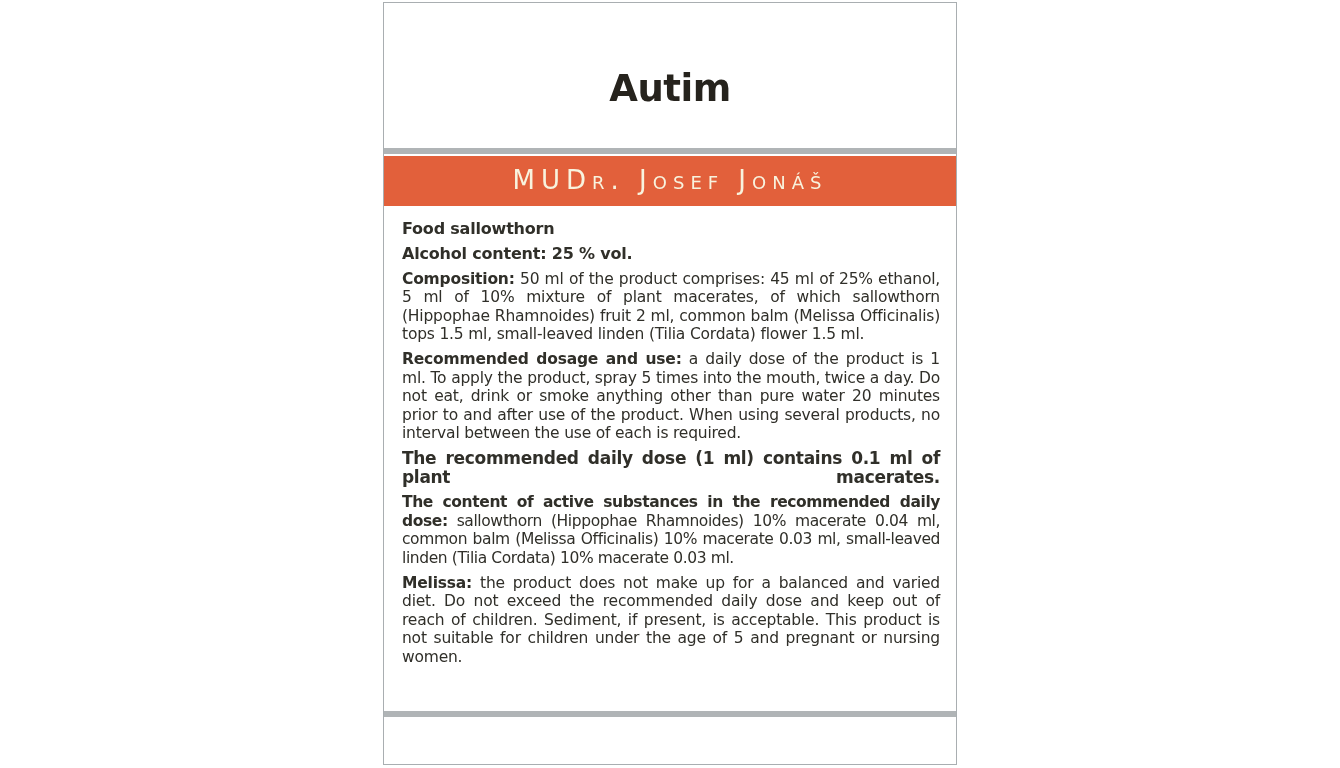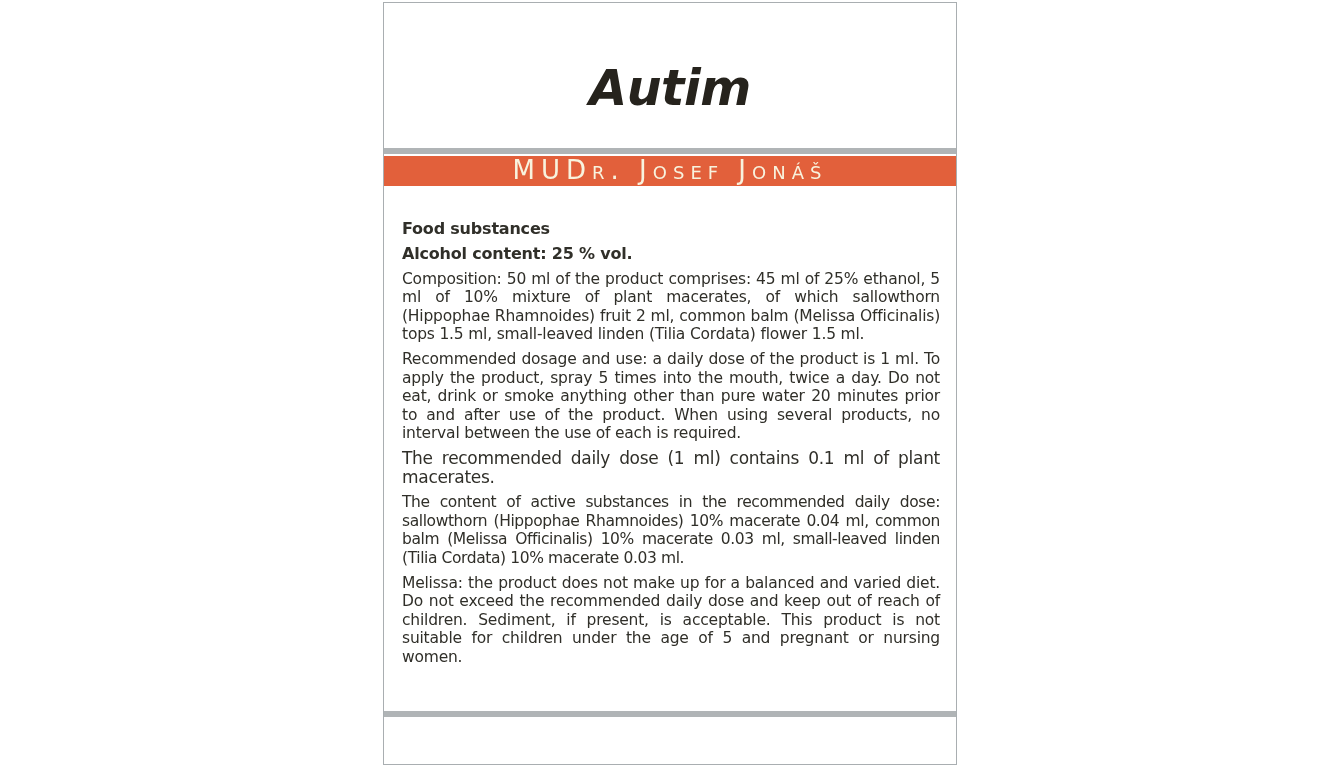--- a/index.html
+++ b/index.html
@@ -26,35 +26,34 @@
     border: 1px solid var(--border);
   }
   .title-area {
     position: absolute;
     top: 0; left: 0; right: 0; height: 143px;
     display: flex; align-items: center; justify-content: center;
   }
   .product-title {
     margin: 0;
     padding-top: 28px;
-    font-size: 49px;
+    font-size: 37px;
     font-weight: bold;
     letter-spacing: -0.5px;
     color: var(--title-text);
-    font-style: italic;
   }
   .bar {
     position: absolute; left: 0; right: 0; height: 6px;
     background: var(--bar);
   }
   .bar-top { top: 145px; }
   .bar-bottom { top: 708px; }
   .banner {
     position: absolute;
-    top: 153px; left: 0; right: 0; height: 30px;
+    top: 153px; left: 0; right: 0; height: 50px;
     background: var(--banner-bg);
     color: var(--banner-text);
     display: flex; align-items: center; justify-content: center;
   }
   .banner-text {
     font-variant: small-caps;
     font-size: 26px;
     letter-spacing: 6px;
     line-height: 1;
     padding-bottom: 3px;
@@ -69,21 +68,21 @@
   }
   .headline {
     margin: 0 0 6.5px 0;
     font-weight: bold;
     font-size: 16px;
   }
   .para {
     margin: 0 0 7px 0;
     text-align: justify;
   }
-  .para .b { font-weight: normal; }
+  .para .b { font-weight: bold; }
   .para .i { }
   .para-daily-dose {
     font-size: 17px;
     font-weight: bold;
     text-align-last: justify;
     letter-spacing: -0.3px;
   }
   .para-active-substances, .para-storage { letter-spacing: -0.4px; }
 </style>
 </head>
@@ -95,21 +94,21 @@
     <h1 class="product-title">Autim</h1>
   </div>
 
   <div class="bar bar-top"></div>
 
   <div class="banner">
     <span class="banner-text">MUDr. Josef Jonáš</span>
   </div>
 
   <div class="label-body">
-    <p class="headline">Food substances</p>
+    <p class="headline">Food sallowthorn</p>
     <p class="headline">Alcohol content: 25 % vol.</p>
     <div>
         <p class="para para-composition"><span class="b">Composition:</span><span> 50 ml of the product comprises: 45 ml of 25% ethanol, 5 ml of 10% mixture of plant macerates, of which sallowthorn </span><span class="i">(Hippophae Rhamnoides)</span><span> fruit 2 ml, common balm </span><span class="i">(Melissa Officinalis)</span><span> tops 1.5 ml, small-leaved linden </span><span class="i">(Tilia Cordata)</span><span> flower 1.5 ml.</span></p>
         <p class="para para-dosage"><span class="b">Recommended dosage and use:</span><span> a daily dose of the product is 1 ml. To apply the product, spray 5 times into the mouth, twice a day. Do not eat, drink or smoke anything other than pure water 20 minutes prior to and after use of the product. When using several products, no interval between the use of each is required.</span></p>
         <p class="para para-daily-dose"><span class="b">The recommended daily dose (1 ml) contains 0.1 ml of plant macerates.</span></p>
         <p class="para para-active-substances"><span class="b">The content of active substances in the recommended daily dose:</span><span> sallowthorn </span><span class="i">(Hippophae Rhamnoides)</span><span> 10% macerate 0.04 ml, common balm </span><span class="i">(Melissa Officinalis)</span><span> 10% macerate 0.03 ml, small-leaved linden </span><span class="i">(Tilia Cordata)</span><span> 10% macerate 0.03 ml.</span></p>
         <p class="para para-caution"><span class="b">Melissa:</span><span> the product does not make up for a balanced and varied diet. Do not exceed the recommended daily dose and keep out of reach of children. Sediment, if present, is acceptable. This product is not suitable for children under the age of 5 and pregnant or nursing women.</span></p>
       </div>
   </div>
 

